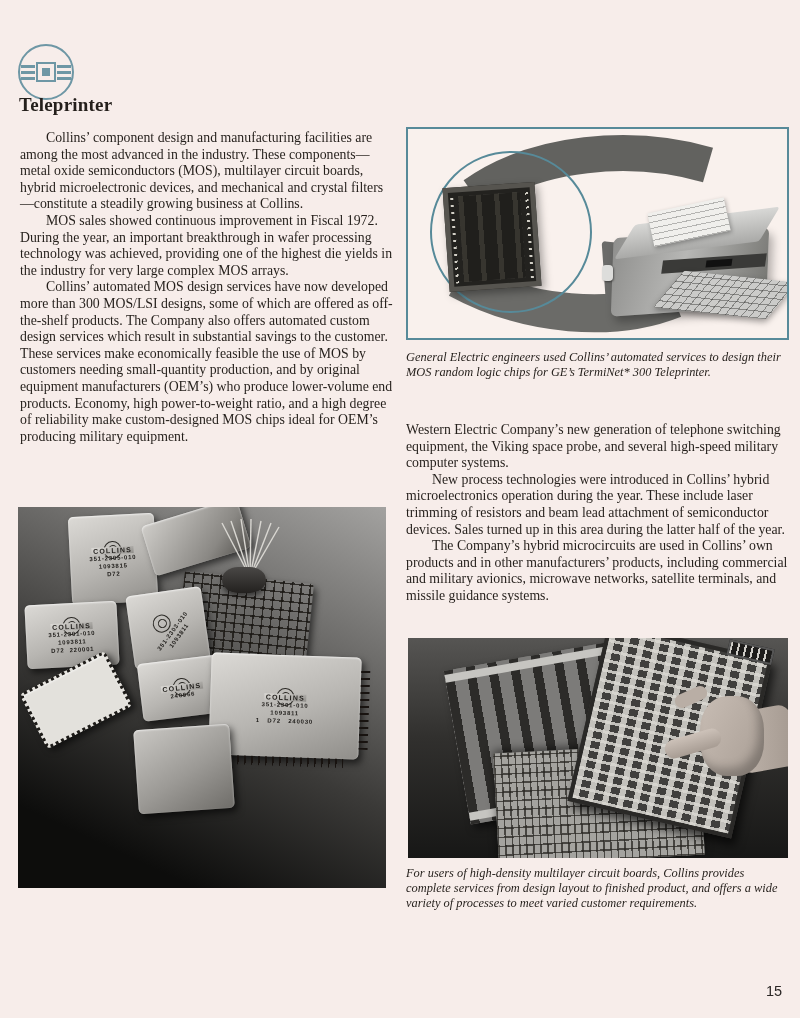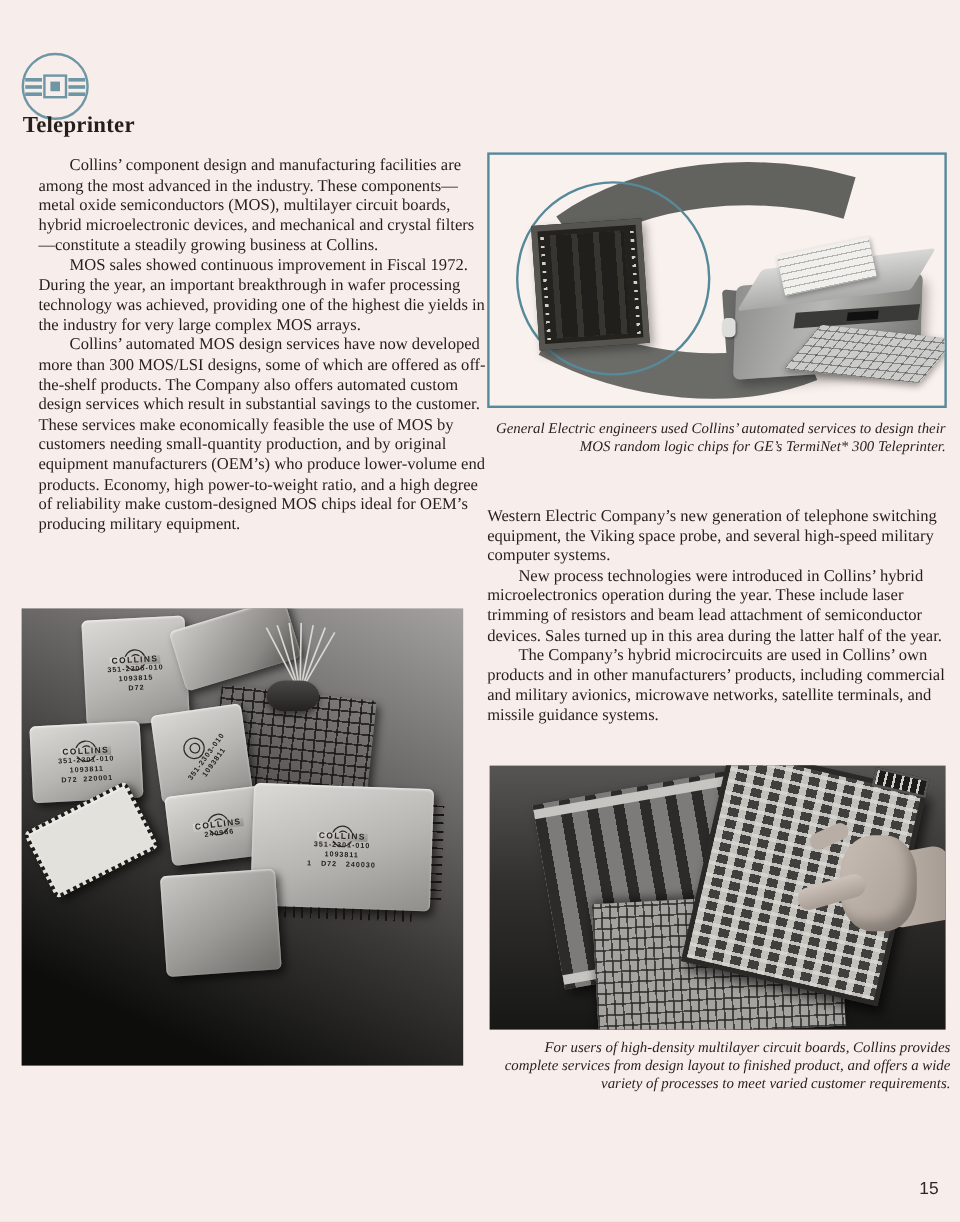--- a/index.html
+++ b/index.html
@@ -17,28 +17,28 @@
   .logo .leads i { display:block; height:3px; background:#6e97a5; }
   .logo .die { width:20px; height:20px; border:2px solid #6e97a5; margin:0 1px;
     display:flex; align-items:center; justify-content:center; }
   .logo .die i { width:8px; height:8px; background:#6e97a5; display:block; }
   h1.section-title { position:absolute; left:19px; top:94px; font-size:19px;
     font-weight:bold; letter-spacing:.2px; }
   
   .coltext { position:absolute; font-size:13.8px; line-height:16.6px; }
   .coltext p { text-indent:26px; }
   .coltext p.noindent { text-indent:0;margin-top:12px; }
-  .left-col { left:20px; top:130px; width:374px;margin-left:12px; }
+  .left-col { left:20px; top:130px; width:374px; }
   .right-col { left:406px; top:410px; width:386px; }
   
   .cap { position:absolute; font-style:italic; font-size:12.4px; line-height:15px; }
-  .capA { left:406px; top:350px; width:382px;text-align:right; }
+  .capA { left:406px; top:350px; width:382px; }
   .noteA { left:406px; top:387px; width:382px; }
   .capB { left:21px; top:894px; width:374px; }
-  .capC { left:406px; top:866px; width:386px;text-align:right; }
+  .capC { left:406px; top:866px; width:386px; }
   .pageno { position:absolute; left:766px; top:983px; font-size:14.5px;
     font-family:"Liberation Sans", sans-serif; color:#2a2624; }
   
   .figA { position:absolute; left:406px; top:127px; width:383px; height:213px;
     border:2px solid #578a99; background:#f9f1ed; overflow:hidden; }
   .figA svg.swoosh { position:absolute; left:0; top:0; }
   .figA .lens { position:absolute; left:22px; top:22px; width:162px; height:162px;
     border:2px solid #578a99; border-radius:50%; }
   .mos-chip { position:absolute; left:38px; top:56px; width:92px; height:104px;
     transform:rotate(-4deg); background:#23221f; border:5px solid #56544f;

